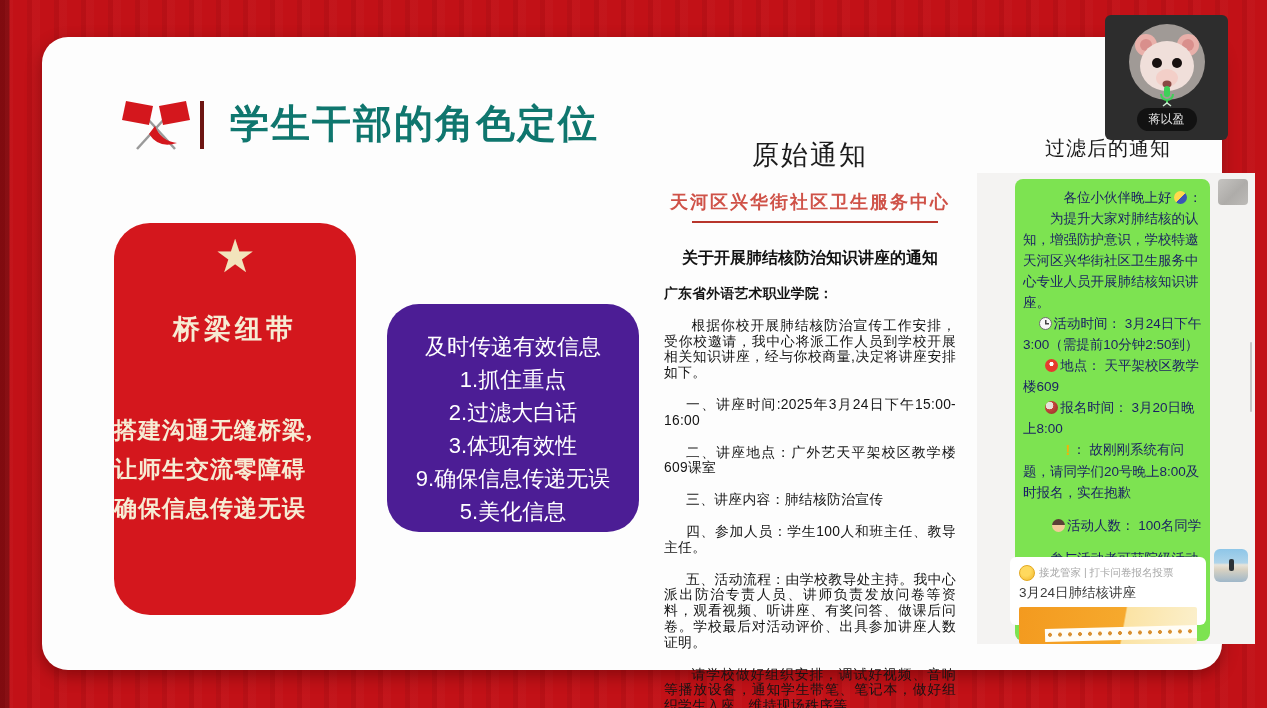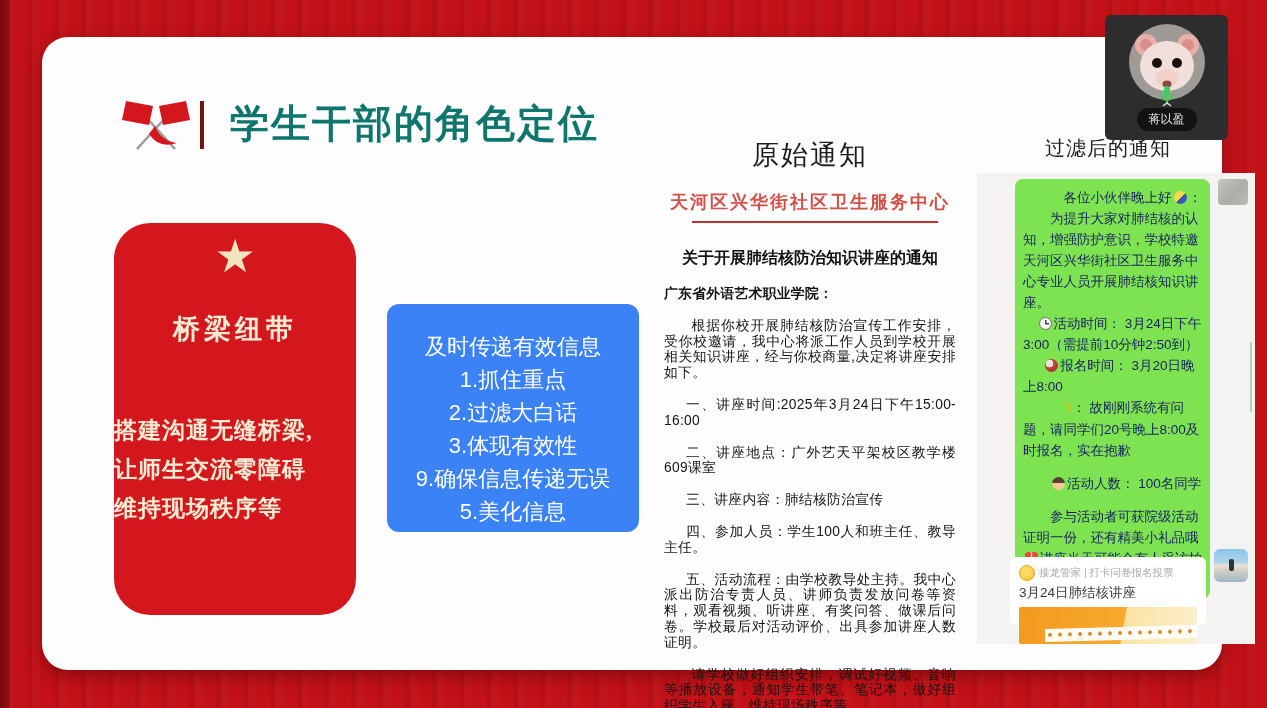--- a/index.html
+++ b/index.html
@@ -26,21 +26,21 @@
     font-size:39px;font-weight:bold;color:#0f766e;letter-spacing:2px;white-space:nowrap;
   }
   
   .left-box{position:absolute;left:72px;top:186px;width:242px;height:392px;background:#d4171d;border-radius:36px;}
   .left-box .star{position:absolute;top:6px;left:0;width:100%;text-align:center;font-size:46px;color:#f2e4bc;}
   .left-box .heading{position:absolute;top:88px;left:0;width:100%;text-align:center;
     font-family:"Liberation Serif",serif;font-size:27px;font-weight:bold;color:#f6ecd4;letter-spacing:4px;}
   .left-box .lines{position:absolute;top:188px;left:0;width:100%;
     font-family:"Liberation Serif",serif;font-size:23px;font-weight:bold;color:#f6ecd4;line-height:39px;letter-spacing:1px;}
   
-  .mid-box{position:absolute;left:345px;top:267px;width:252px;height:228px;background:#3b82f6;border-radius:12px;}
+  .mid-box{position:absolute;left:345px;top:267px;width:252px;height:228px;background:#4c1d95;border-radius:32px;}
   .mid-box .lines{position:absolute;top:26px;left:0;width:100%;text-align:center;
     font-size:22px;color:#ffffff;line-height:33px;}
   
   .notice-header{position:absolute;left:622px;top:100px;width:292px;text-align:center;
     font-size:27px;color:#1c1c1c;letter-spacing:2px;}
   .letterhead{position:absolute;left:622px;top:153px;width:292px;text-align:center;
     font-family:"Liberation Serif",serif;font-size:18px;font-weight:bold;color:#cf5248;letter-spacing:2px;white-space:nowrap;}
   .letterhead-rule{position:absolute;left:650px;top:184px;width:246px;height:2px;background:#b8352c;}
   .doc-title{position:absolute;left:622px;top:211px;width:292px;text-align:center;
     font-size:16px;font-weight:bold;color:#111;}
@@ -119,21 +119,21 @@
   </svg>
   <div class="title-divider"></div>
   <div class="slide-title">学生干部的角色定位</div>
 
   <div class="left-box">
     <div class="star">★</div>
     <div class="heading">桥梁纽带</div>
     <div class="lines">
         <div>搭建沟通无缝桥梁,</div>
         <div>让师生交流零障碍</div>
-        <div>维持现场秩序等</div>
+        <div>确保信息传递无误</div>
       </div>
   </div>
 
   <div class="mid-box">
     <div class="lines">
         <div>及时传递有效信息</div>
         <div>1.抓住重点</div>
         <div>2.过滤大白话</div>
         <div>3.体现有效性</div>
         <div>9.确保信息传递无误</div>
@@ -157,20 +157,21 @@
       <p class="sig">天河区兴华街社区卫生服务中心</p>
       <p class="date">2025年3月10日</p>
     </div>
 
   <div class="filtered-header">过滤后的通知</div>
   <div class="chat-panel">
     <div class="chat-bubble">
         <div class="msg-p" style="text-indent: 3em;"><span>各位小伙伴晚上好</span><span class="emj moon-emoji"></span><span>：</span></div>
         <div class="msg-p" style="text-indent: 2em;"><span>为提升大家对肺结核的认知，增强防护意识，学校特邀天河区兴华街社区卫生服务中心专业人员开展肺结核知识讲座。</span></div>
         <div class="msg-p" style="text-indent: 1em;"><span class="emj clock-emoji"></span><span>活动时间： 3月24日下午3:00（需提前10分钟2:50到）</span></div>
+        <div class="msg-p" style="text-indent: 1.5em;"><span class="emj pin-emoji"></span><span>地点： 天平架校区教学楼609</span></div>
         <div class="msg-p" style="text-indent: 1.5em;"><span class="emj bird-emoji"></span><span>报名时间： 3月20日晚上8:00</span></div>
         <div class="msg-p" style="text-indent: 1.5em;"><span class="emj exclamation-emoji"></span><span>： 故刚刚系统有问题，请同学们20号晚上8:00及时报名，实在抱歉</span></div>
         <div class="msg-p gap" style="text-indent: 2em;"><span class="emj girl-emoji"></span><span>活动人数： 100名同学</span></div>
         <div class="msg-p gap" style="text-indent: 2em;"><span>参与活动者可获院级活动证明一份，还有精美小礼品哦</span><span class="emj gift-emoji"></span><span>讲座当天可能会有人采访拍视频哦</span><span class="emj heart-emoji"></span></div>
       </div>
     <div class="sender-avatar"></div>
     <div class="chat-scrollbar"></div>
     <div class="link-card">
       <div class="src-row">
         <span class="badge-circle"></span>

